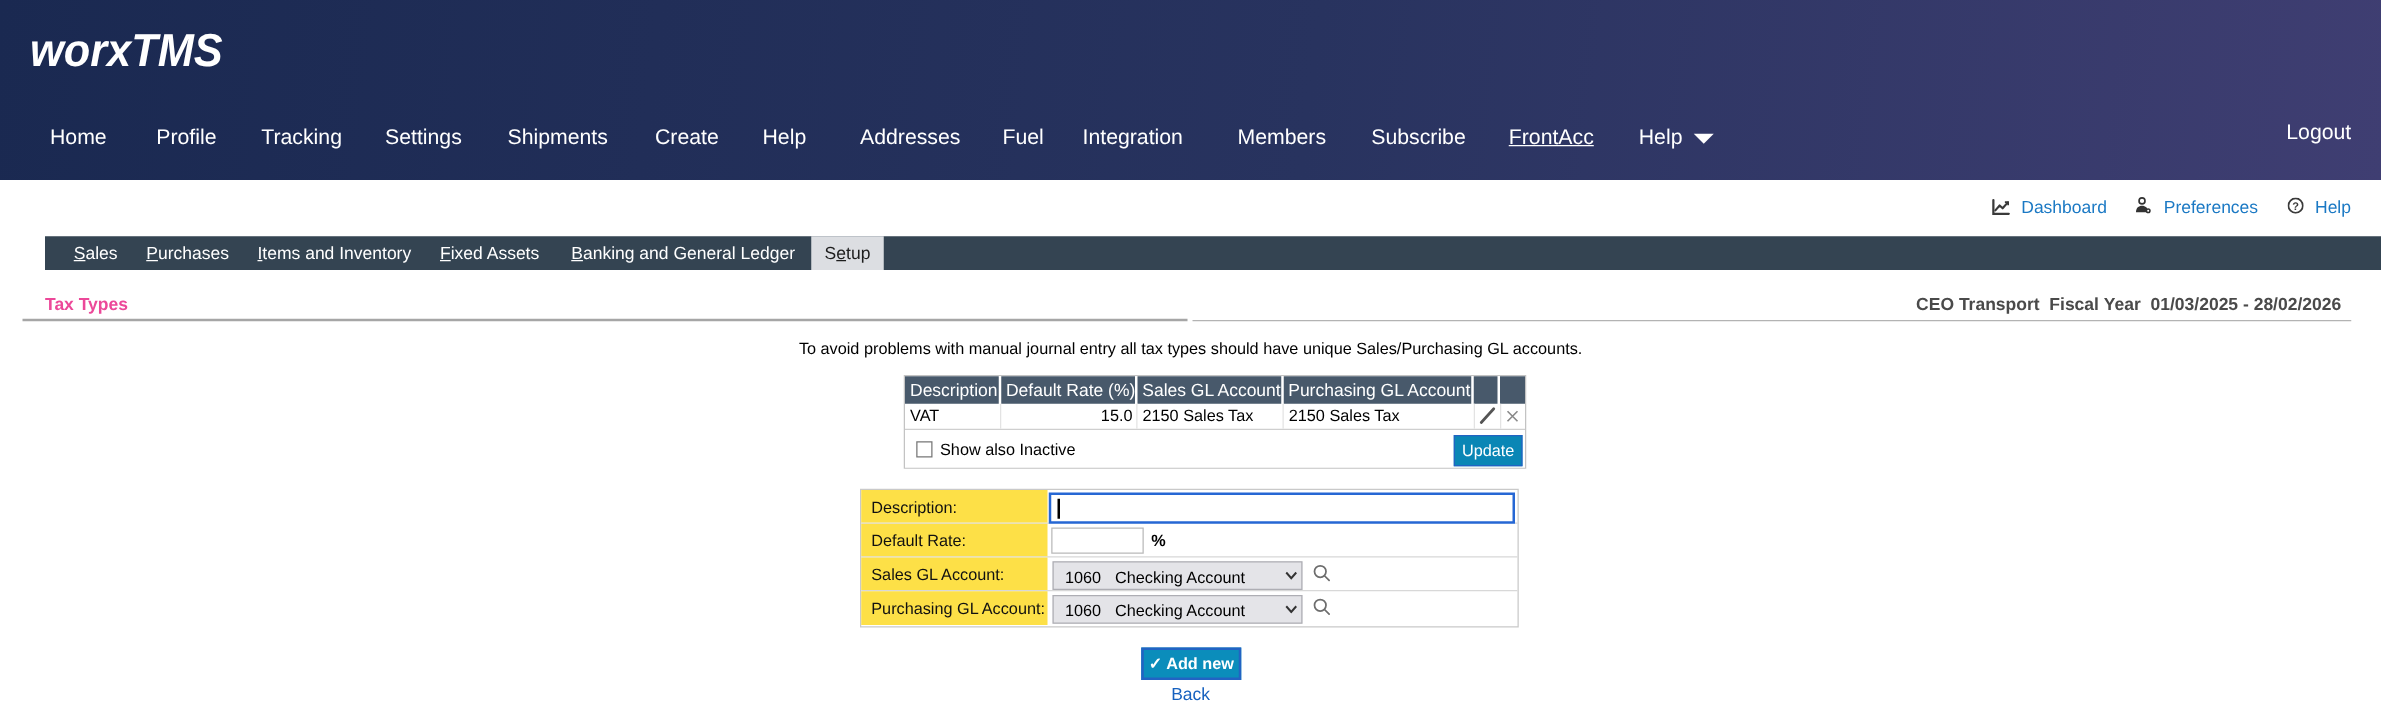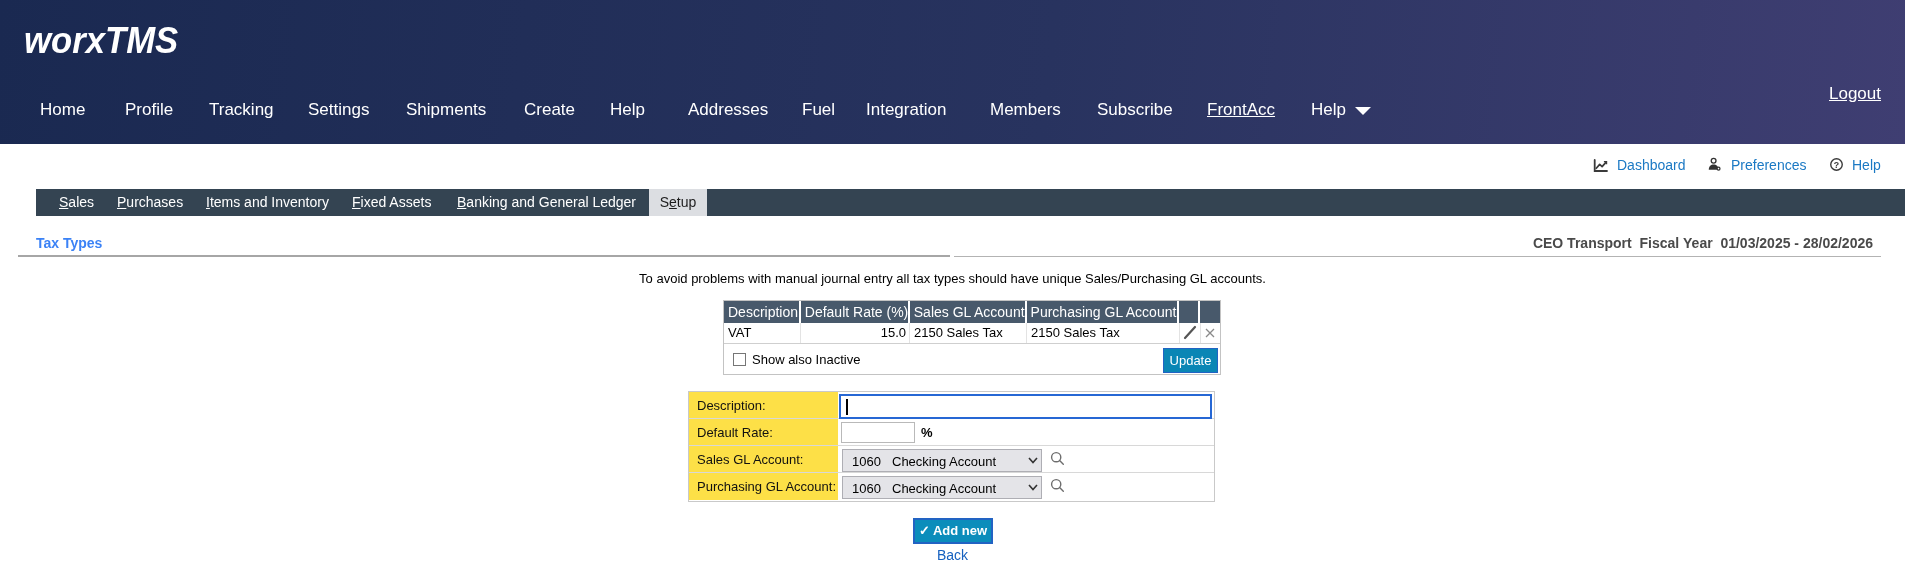--- a/index.html
+++ b/index.html
@@ -15,21 +15,21 @@
   
   .toplink { position:absolute; top:157px; font-size:14px; line-height:17px; color:#1b79c4; }
   .icon { position:absolute; top:157px; }
 
   
   #tabbar { position:absolute; left:14px; top:189px; width:1886px; height:27px; background:#344452;margin-left:22px; }
   .tab { position:absolute; top:0; height:27px; line-height:27px; color:#fff; font-size:14px; white-space:nowrap; }
   #tabactive { position:absolute; left:613px; top:0; width:58px; height:27px; background:#dcdee2; color:#1d1d1d; text-align:center; line-height:27px; font-size:14px; }
 
   
-  #titleL { position:absolute; left:36px; top:235px; font-size:14px; font-weight:bold; color:#3b82f6; }
+  #titleL { position:absolute; left:36px; top:235px; font-size:14px; font-weight:bold; color:#ec4899; }
   #titleR { position:absolute; right:32px; top:235px; font-size:14px; font-weight:bold; color:#4a4a4a; white-space:nowrap; }
   #ruleL { position:absolute; left:18px; top:255px; width:932px; height:2px; background:#a6a6a6; }
   #ruleR { position:absolute; left:954px; top:256px; width:927px; height:1px; background:#b3b3b3; }
 
   #notice { position:absolute; left:0; top:271px; width:1905px; text-align:center; font-size:13px; color:#000; }
 
   
   #dtable { position:absolute; left:703px; top:300px; width:498px; border:1px solid #c3c3c3; background:#fff;margin-left:20px; }
   .hrow { display:flex; height:22px; background:#fff; }
   .hcell { background:#48596b; color:#fff; font-size:14px; line-height:22px; padding-left:4px; white-space:nowrap; }
@@ -70,21 +70,21 @@
   <div class="nav" style="left:688px">Addresses</div>
   <div class="nav" style="left:802px">Fuel</div>
   <div class="nav" style="left:866px">Integration</div>
   <div class="nav" style="left:990px">Members</div>
   <div class="nav" style="left:1097px">Subscribe</div>
   <div class="nav" style="left:1207px; text-decoration:underline">FrontAcc</div>
   <div class="nav" style="left:1311px">Help</div>
   <svg class="abs" style="left:1354px; top:106px;" width="18" height="10" viewBox="0 0 18 10">
       <path d="M1 1 L17 1 L9 9 Z" fill="#fff"></path>
     </svg>
-  <div class="nav" style="left:1829px; top:84px;text-decoration:underline;">Logout</div>
+  <div class="nav" style="left:1829px; top:96px;">Logout</div>
 </div>
 
 <svg class="icon" style="left:1593px; top:158px;" width="15" height="15" viewBox="0 0 15 15">
   <path d="M1.7 2 L1.7 13 L14 13" stroke="#3a3a3a" stroke-width="1.8" fill="none" stroke-linecap="round"></path>
   <path d="M3.3 10.3 L6.7 6.4 L9.1 8.6 L13.1 4.1" stroke="#3a3a3a" stroke-width="1.7" fill="none" stroke-linejoin="round" stroke-linecap="round"></path>
   <path d="M10.9 3.6 L13.5 3.6 L13.5 6.2" stroke="#3a3a3a" stroke-width="1.4" fill="none"></path>
 </svg>
 <div class="toplink" style="left:1617px">Dashboard</div>
 <svg class="icon" style="left:1707px; top:157px;" width="15" height="15" viewBox="0 0 17 17">
   <circle cx="7.5" cy="4.2" r="2.7" fill="none" stroke="#333" stroke-width="1.5"></circle>

